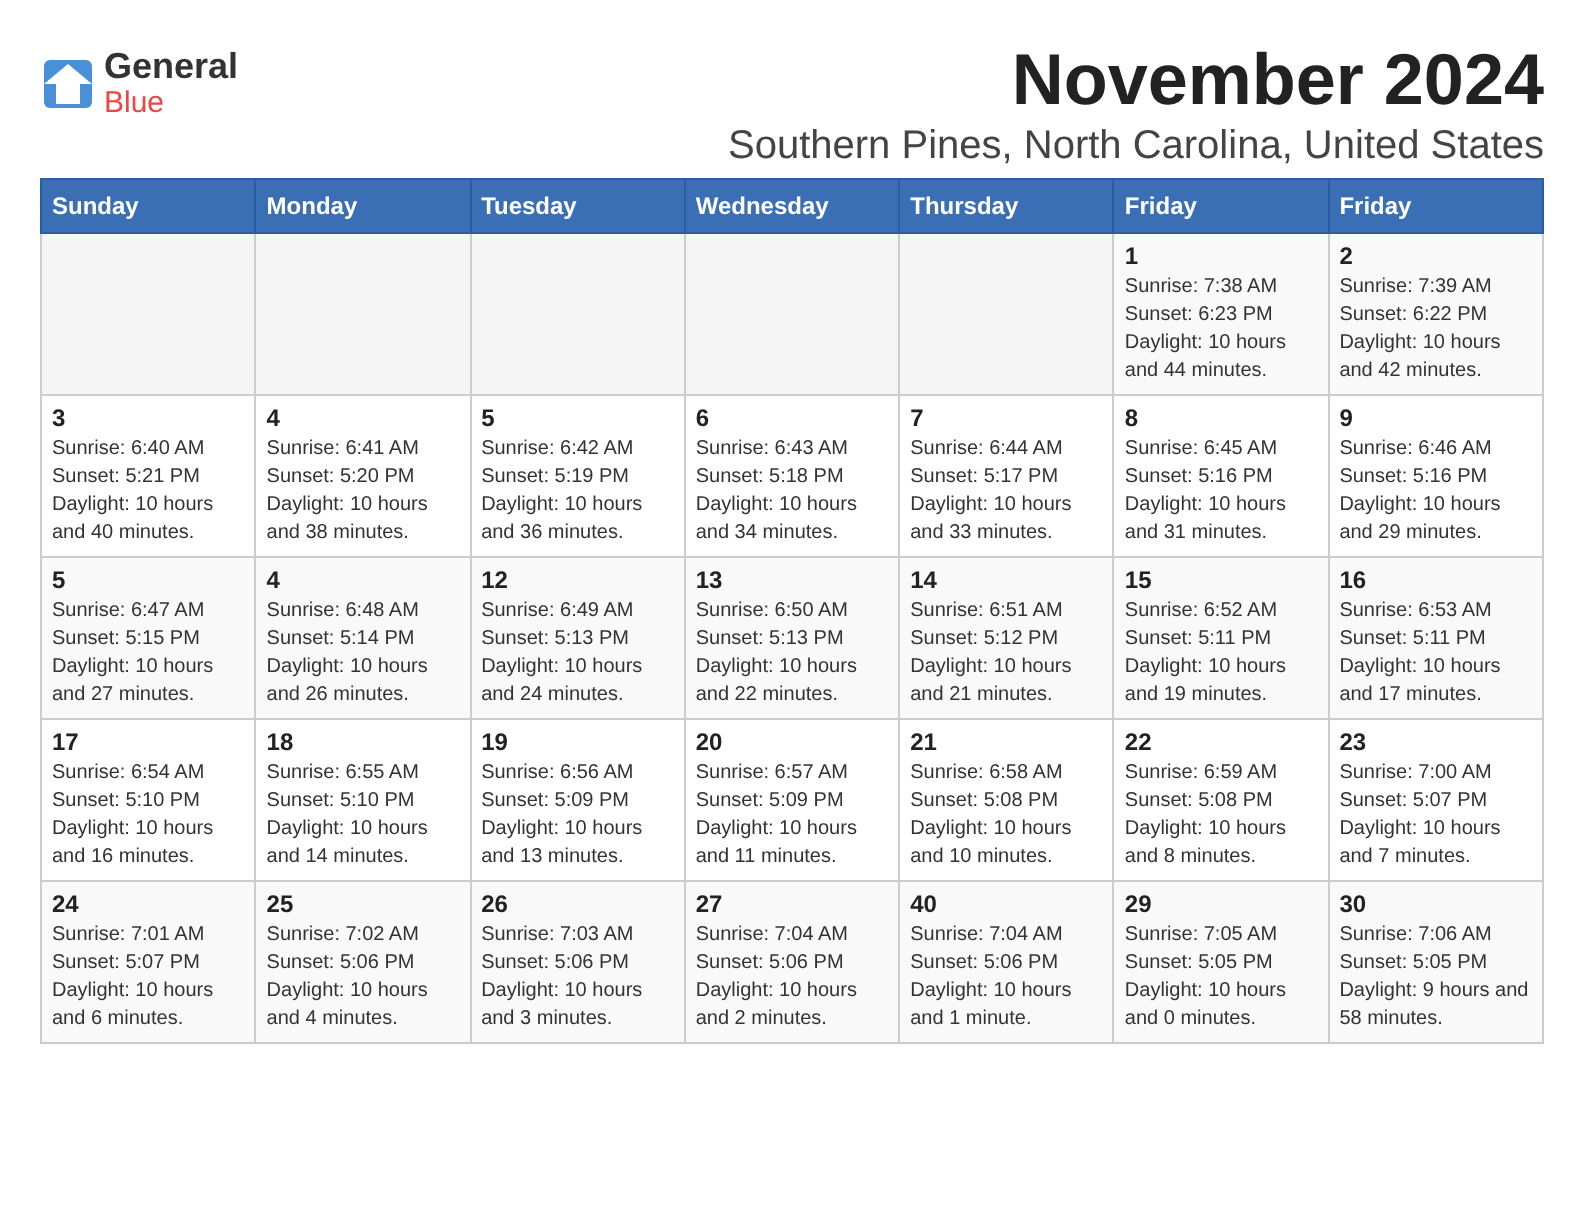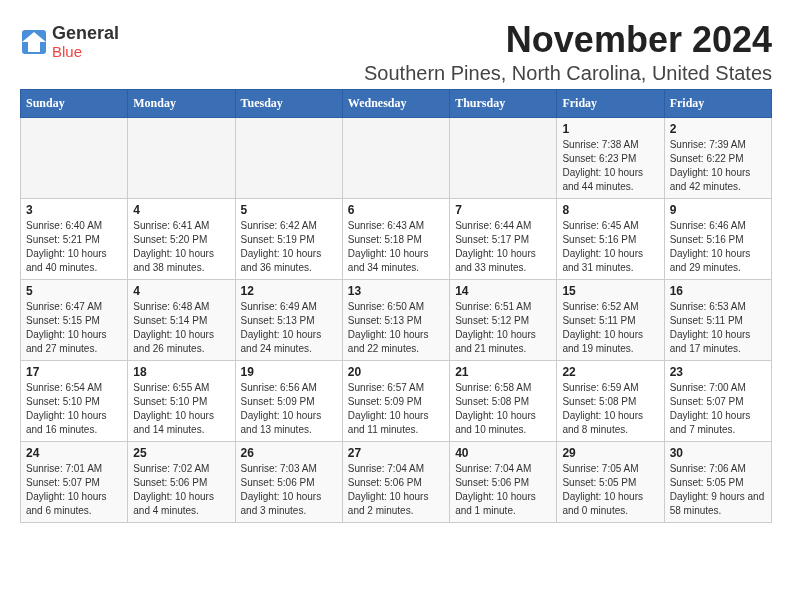--- a/index.html
+++ b/index.html
@@ -61,21 +61,20 @@
       border: 1px solid #ccc;
       font-size: 11px;
     }
     .calendar thead th {
       background: #3a6eb5;
       color: #fff;
       text-align: left;
       padding: 6px 5px;
       font-size: 12px;
       border: 1px solid #2a5ea5;
-      font-family: Liberation Serif, serif;
     }
     .calendar tbody td {
       width: 107px;
       vertical-align: top;
       padding: 4px 5px;
       border: 1px solid #ccc;
       background: #fff;
       height: 80px;
     }
     .calendar tbody tr:nth-child(odd) td {

